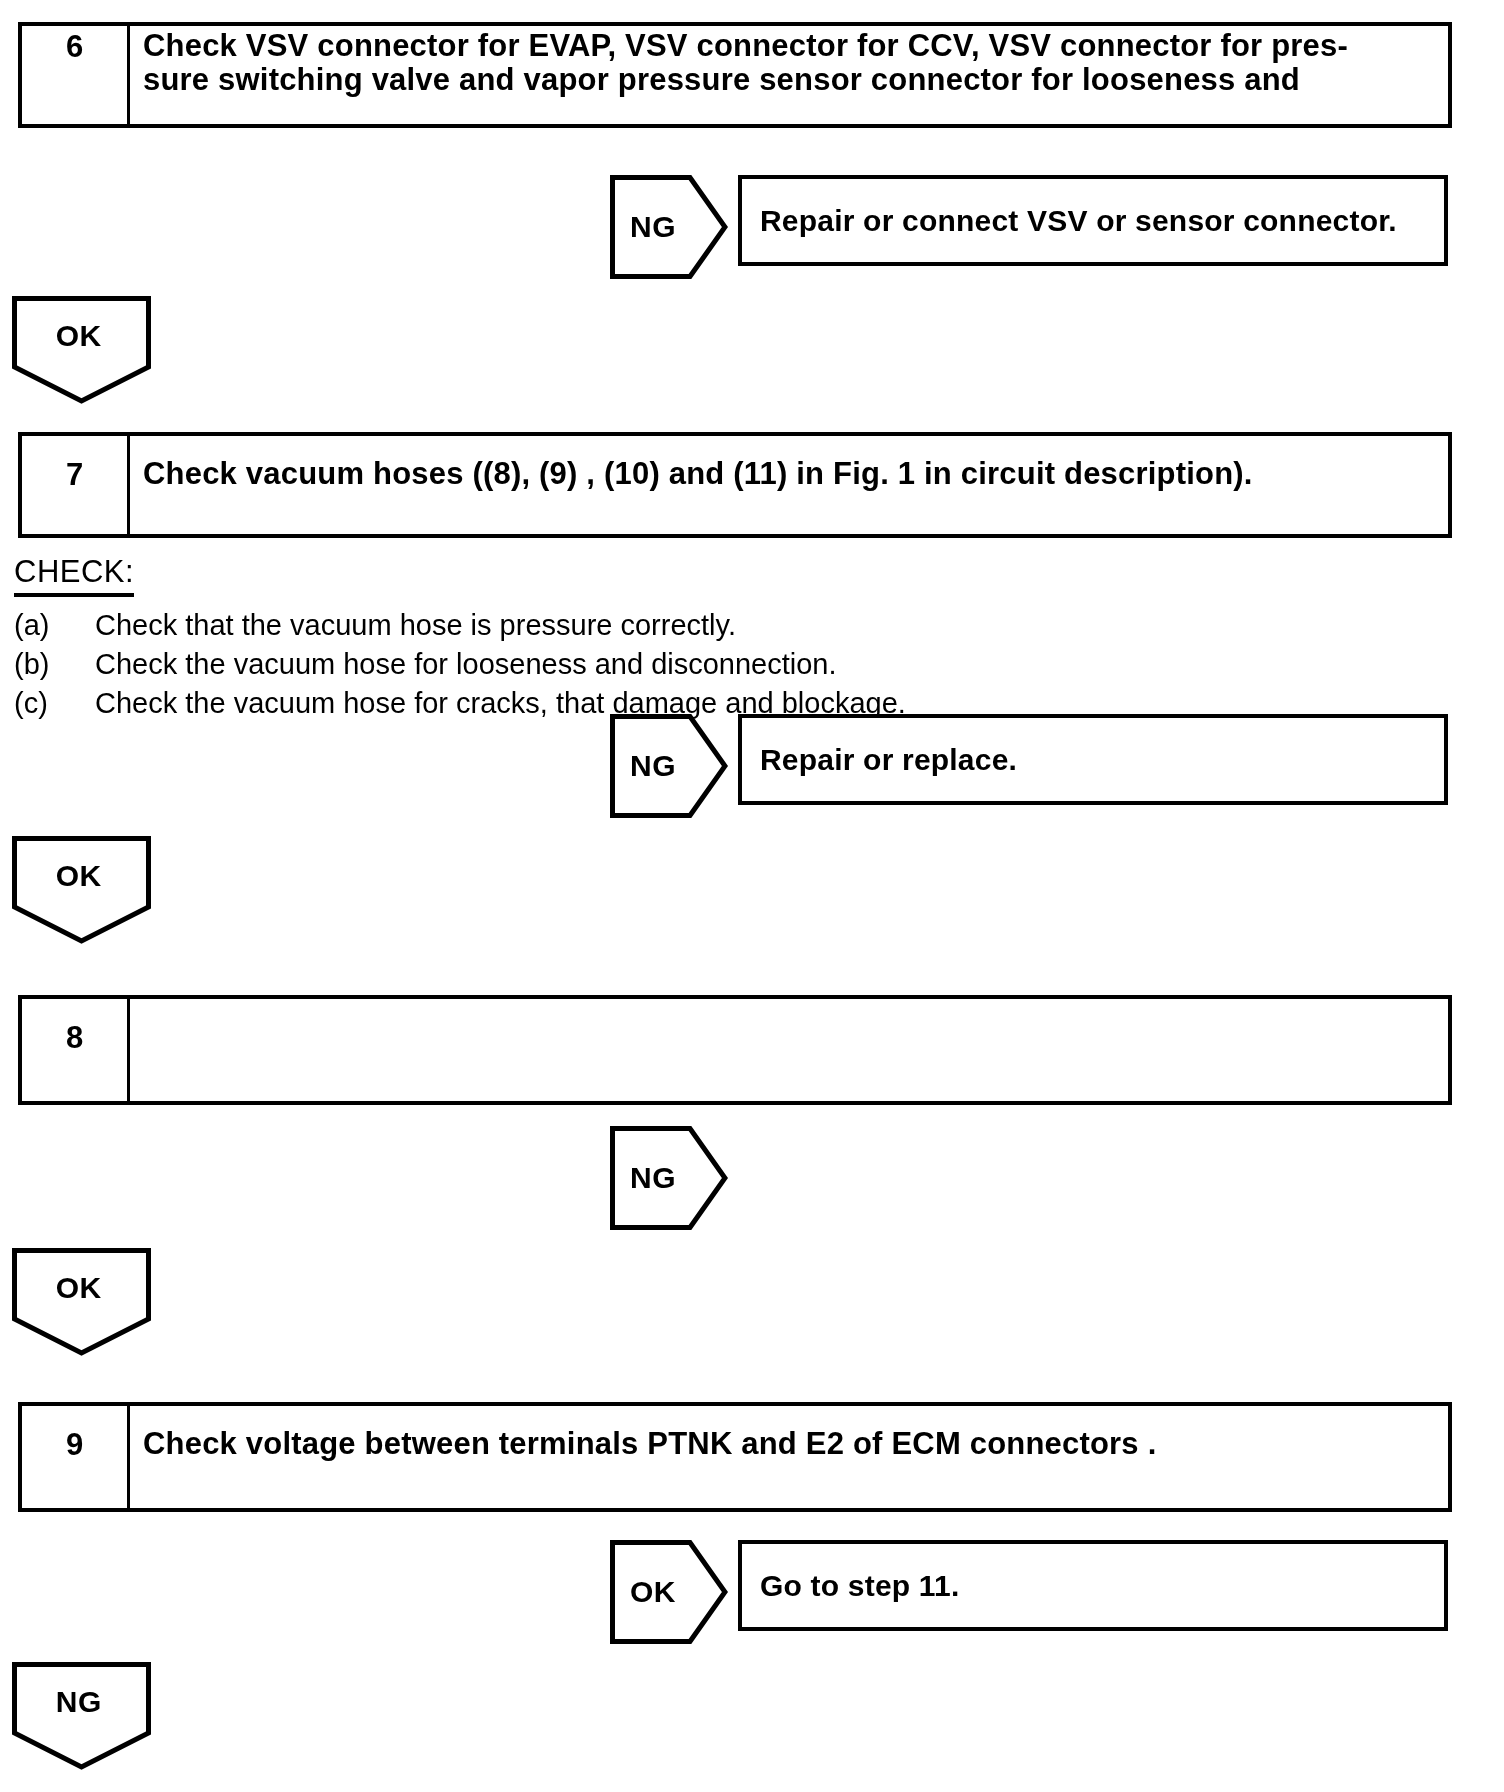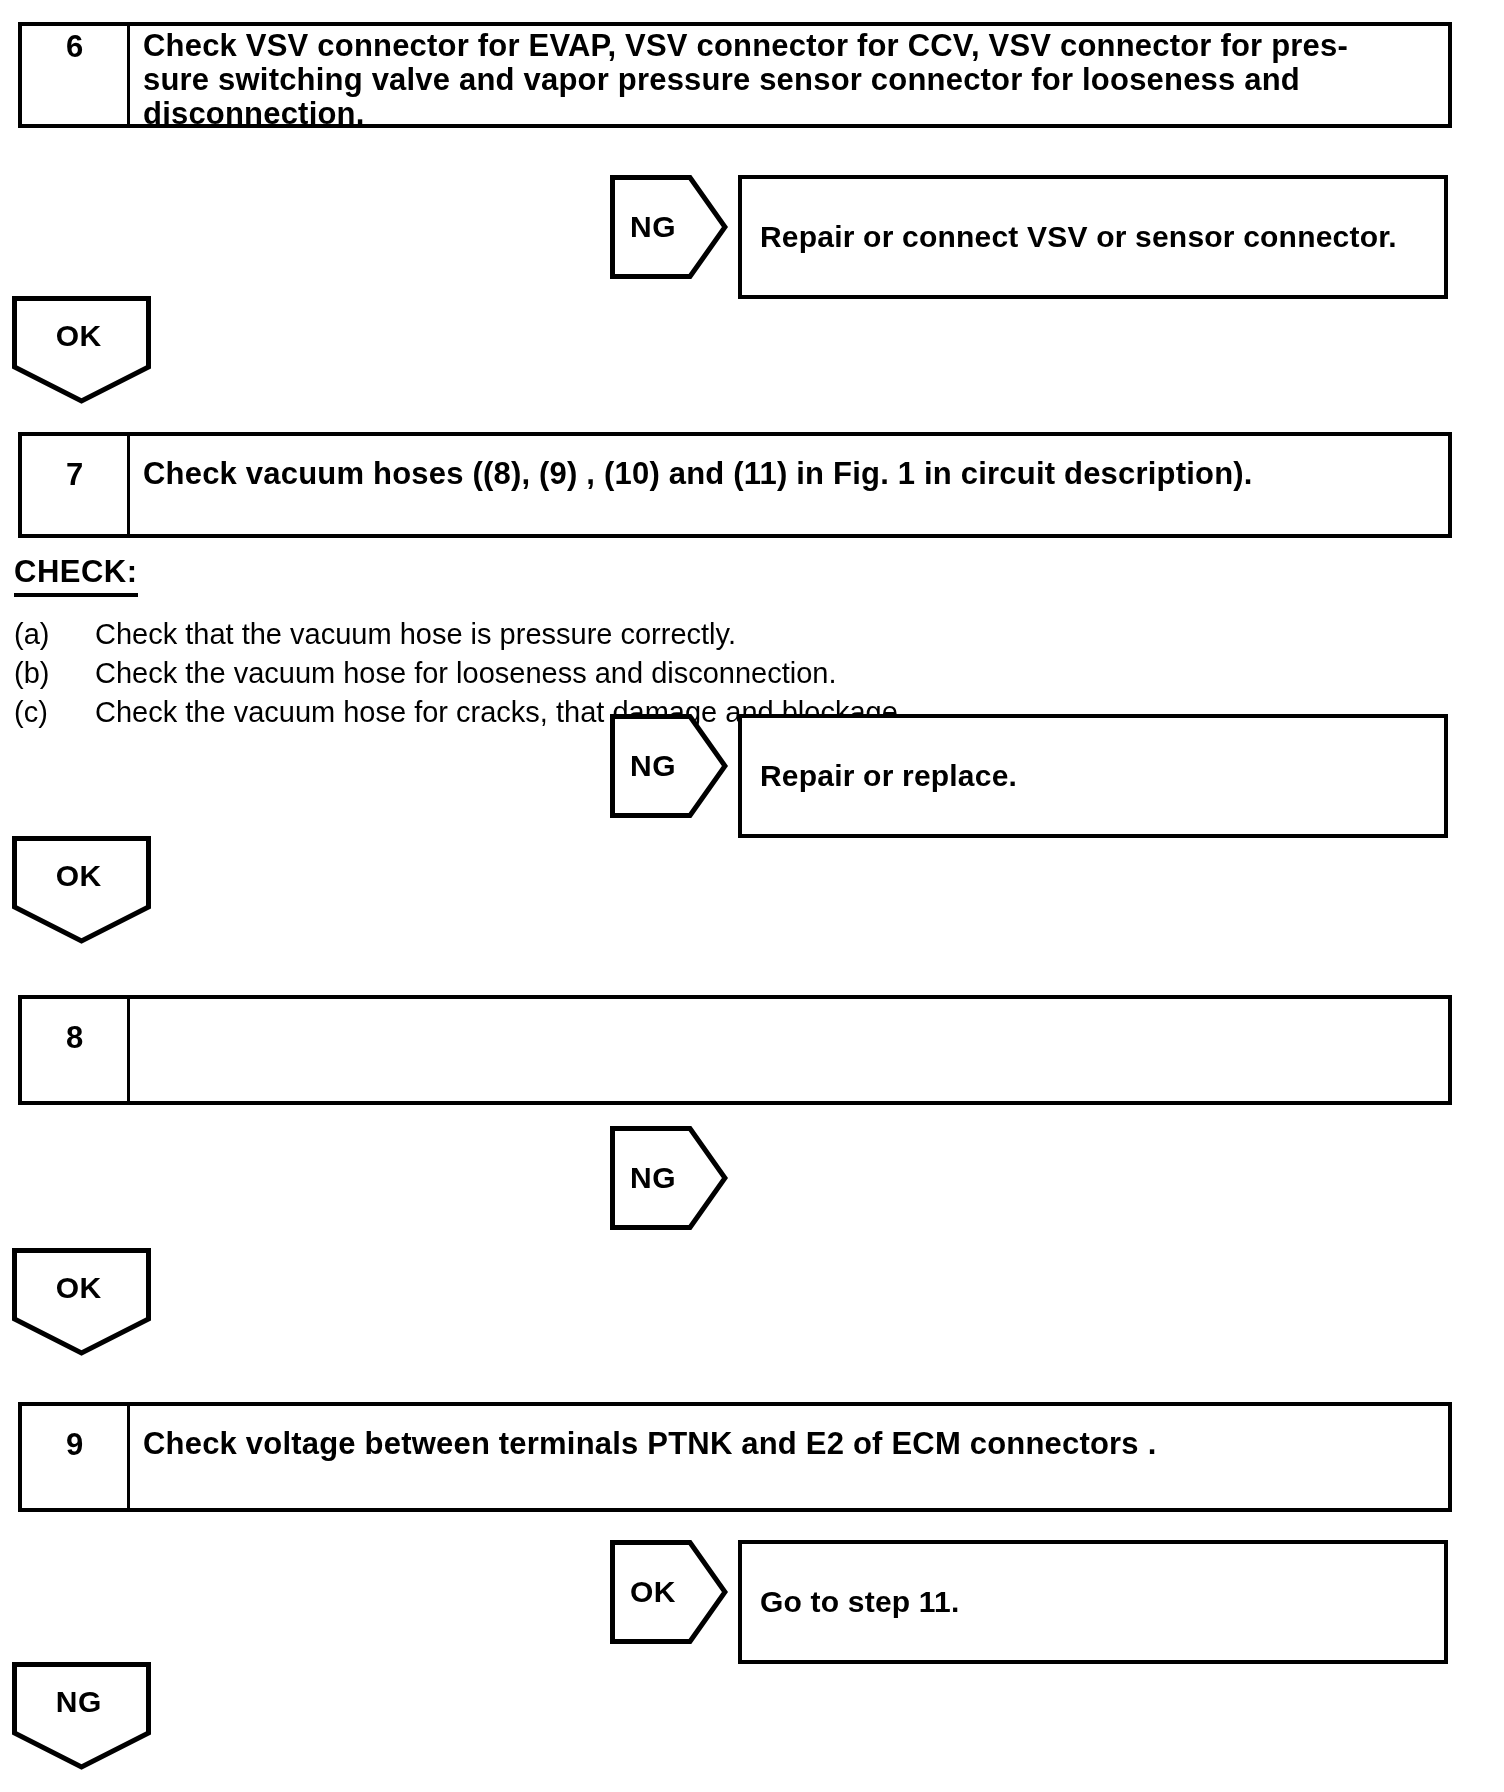--- a/index.html
+++ b/index.html
@@ -34,56 +34,55 @@
   
   .branch { position:absolute; left:610px; width:838px; height:104px; }
   .tag { position:absolute; left:0; top:0; width:118px; height:104px; }
   .tag svg { display:block; }
   .tag-label {
     position:absolute; left:0; top:0; width:86px; height:100%;
     display:flex; align-items:center; justify-content:center;
     font-weight:bold; font-size:30px; letter-spacing:0.5px;
   }
   .actionbox {
-    position:absolute; left:128px; top:0; width:710px; height:124px;
+    position:absolute; left:128px; top:0; width:710px; height:91px;
     border:4px solid #000; box-sizing:border-box; background:#fff;
     display:flex; align-items:center; padding-left:18px;
     font-weight:bold; font-size:30px; letter-spacing:0.2px;
   }
 
   
   .connector { position:absolute; left:12px; width:139px; height:108px; }
   .connector svg { display:block; }
   .connector-label {
     position:absolute; top:23px; left:0; width:96%;
     text-align:center; font-weight:bold; font-size:30px; letter-spacing:0.5px;
   }
 
   
   .checkblock { position:absolute; left:14px; top:554px; width:1000px; }
   .check-heading {
-    display:inline-block; font-weight:bold; font-size:31px;
-    border-bottom:4px solid #000; padding-bottom:3px; margin-bottom:18px;
+    display:inline-block; font-weight:normal; font-size:31px;
+    border-bottom:4px solid #000; padding-bottom:3px; margin-bottom:9px;
     letter-spacing:0.5px;
   }
   .check-item { display:flex; font-size:29px; line-height:39px; }
   .check-marker { flex:none; width:81px; }
   .check-text { flex:1; }
 </style>
 </head>
 <body>
 
 <div class="page">
 
   <section class="stepbox multi" style="top:22px; height:106px;">
     <div class="stepnum">6</div>
     <div class="steptext">
       <div class="instr-line">Check VSV connector for EVAP, VSV connector for CCV, VSV connector for pres-</div>
       <div class="instr-line">sure switching valve and vapor pressure sensor connector for looseness and</div>
-      <div class="instr-line">disconnection.</div>
     </div>
   </section>
 
   <div class="branch" style="top:175px;">
     <div class="tag">
       <svg width="118" height="104" viewBox="0 0 118 104" aria-hidden="true">
         <polygon points="2.5,2.5 80,2.5 115,52 80,101.5 2.5,101.5" fill="#ffffff" stroke="#000000" stroke-width="5"></polygon>
       </svg>
       <span class="tag-label">NG</span>
     </div>

